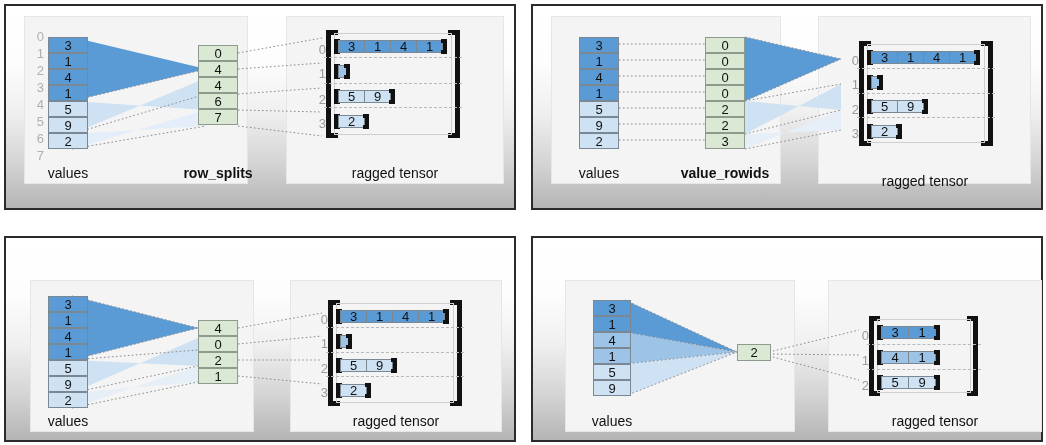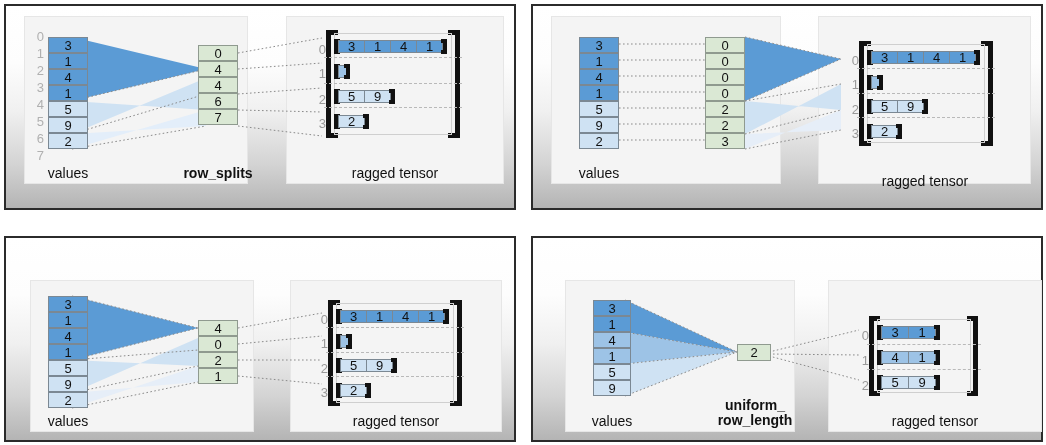--- a/index.html
+++ b/index.html
@@ -235,20 +235,21 @@
     <div class="ibrk l" style="left:334px;top:93px;width:6px;height:15px;"></div>
     <div class="cell" style="left:338px;top:94px;width:27px;height:13px;background:#cfe2f3;">5</div>
     <div class="cell" style="left:364px;top:94px;width:27px;height:13px;background:#cfe2f3;">9</div>
     <div class="ibrk r" style="left:389px;top:93px;width:6px;height:15px;"></div>
 
     <div class="ibrk l" style="left:334px;top:118px;width:6px;height:15px;"></div>
     <div class="cell" style="left:338px;top:119px;width:27px;height:13px;background:#cfe2f3;">2</div>
     <div class="ibrk r" style="left:363px;top:118px;width:6px;height:15px;"></div>
 
     <div class="caption" style="left:34px;top:160px;width:64px;">values</div>
+    <div class="caption bold" style="left:126px;top:160px;width:132px;">value_rowids</div>
     <div class="caption" style="left:327px;top:168px;width:130px;">ragged tensor</div>
   </div>
 
   <div class="panel" id="panel-bl">
     <div class="subpanel" style="left:24px;top:42px;width:224px;height:152px;"></div>
     <div class="subpanel" style="left:284px;top:42px;width:212px;height:152px;"></div>
 
     <svg class="overlay" viewBox="0 0 512 206">
       <polygon points="66,58 66,122 192,90" fill="#5b9bd5"></polygon>
       <polygon points="66,122 66,155 192,100 192,128" fill="#cfe2f3"></polygon>
@@ -364,18 +365,16 @@
     <div class="cell" style="left:348px;top:113px;width:28px;height:13px;background:#9dc3e6;">4</div>
     <div class="cell" style="left:375px;top:113px;width:28px;height:13px;background:#9dc3e6;">1</div>
     <div class="ibrk r" style="left:401px;top:112px;width:6px;height:15px;"></div>
 
     <div class="ibrk l" style="left:344px;top:137px;width:6px;height:15px;"></div>
     <div class="cell" style="left:348px;top:138px;width:28px;height:13px;background:#cfe2f3;">5</div>
     <div class="cell" style="left:375px;top:138px;width:28px;height:13px;background:#cfe2f3;">9</div>
     <div class="ibrk r" style="left:401px;top:137px;width:6px;height:15px;"></div>
 
     <div class="caption" style="left:47px;top:176px;width:64px;">values</div>
-    <div class="caption bold" style="left:158px;top:160px;width:128px;">uniform_
-row_length</div>
     <div class="caption" style="left:337px;top:176px;width:130px;">ragged tensor</div>
   </div>
 
 </div>
 
 </body></html>

